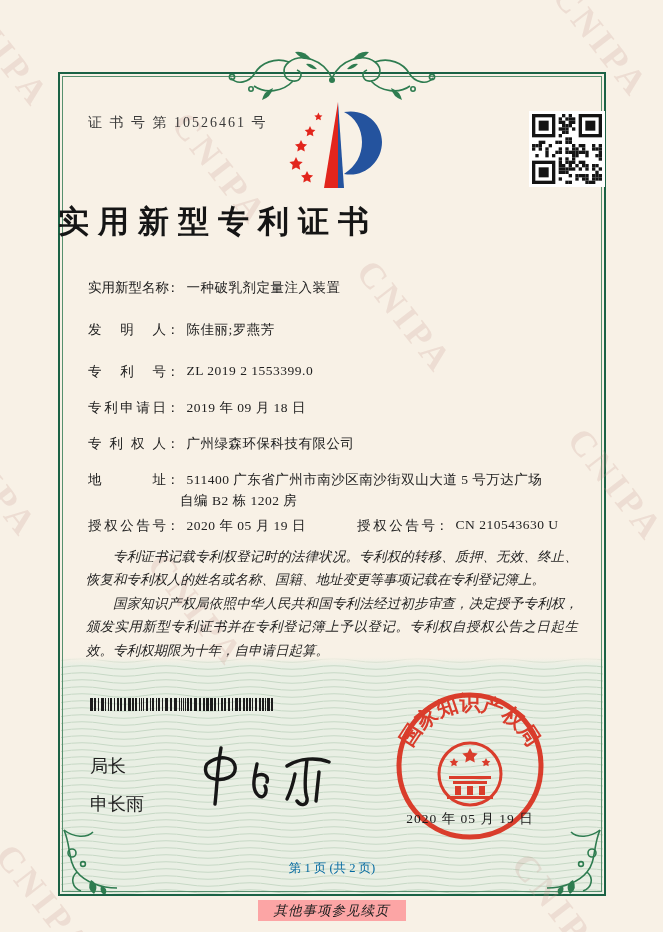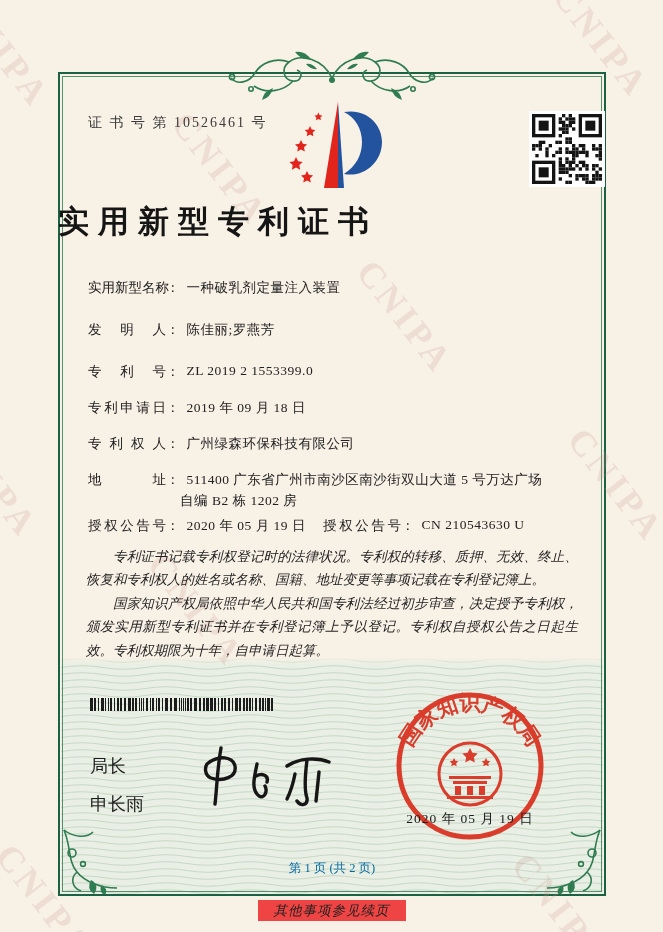--- a/index.html
+++ b/index.html
@@ -61,21 +61,21 @@
   .seal{left:392px;top:688px;z-index:5;opacity:0.93;}
   .sealdate{
     left:396px;top:810px;width:148px;text-align:center;font-size:13.5px;
     color:#1b1b1b;letter-spacing:1px;z-index:6;white-space:nowrap;
   }
   .pagenum{left:58px;top:860px;width:548px;text-align:center;font-size:12.5px;color:#0369a1;z-index:4;}
   .contnote{
     left:0;top:901px;width:663px;text-align:center;z-index:4;font-style:italic;
   }
   .contnote span{
-    background:#ef4444;padding:3px 16px;font-size:13.5px;color:#222;letter-spacing:1px;
+    background:#fca5a5;padding:3px 16px;font-size:13.5px;color:#222;letter-spacing:1px;
   }
   .ornament-top{left:227px;top:47px;z-index:3;}
   .corner-bl{left:61px;top:828px;z-index:3;}
   .corner-br{left:545px;top:828px;z-index:3;transform:scaleX(-1);}
 </style>
 </head>
 <body>
 
 <div class="wm" style="left:-22px;top:-14px;">CNIPA</div>
 <div class="wm" style="left:577px;top:-24px;">CNIPA</div>
@@ -312,21 +312,21 @@
 </div>
 <div class="row" style="top:471px">
   <span class="flabel">地址</span><span class="fcolon">：</span><span class="fvalue">511400 广东省广州市南沙区南沙街双山大道 5 号万达广场</span>
 </div>
 <div class="row" style="top:492px;left:180px">
   <span class="fvalue" style="margin-left:0">自编 B2 栋 1202 房</span>
 </div>
 <div class="row" style="top:517px">
   <span class="flabel">授权公告号</span><span class="fcolon">：</span><span class="fvalue">2020 年 05 月 19 日</span>
 </div>
-<div class="row" style="top:517px;left:323px">
+<div class="row" style="top:517px;left:357px">
   <span class="flabel">授权公告号</span><span class="fcolon">：</span><span class="fvalue">CN 210543630 U</span>
 </div>
 
 <div class="abs law">
   <p>专利证书记载专利权登记时的法律状况。专利权的转移、质押、无效、终止、恢复和专利权人的姓名或名称、国籍、地址变更等事项记载在专利登记簿上。</p>
   <p>国家知识产权局依照中华人民共和国专利法经过初步审查，决定授予专利权，颁发实用新型专利证书并在专利登记簿上予以登记。专利权自授权公告之日起生效。专利权期限为十年，自申请日起算。</p>
 </div>
 
 <svg class="abs barcode" width="184" height="13" id="bcsvg">
     <rect x="0" y="0" width="3" height="13" fill="#1c1c1c"></rect>

